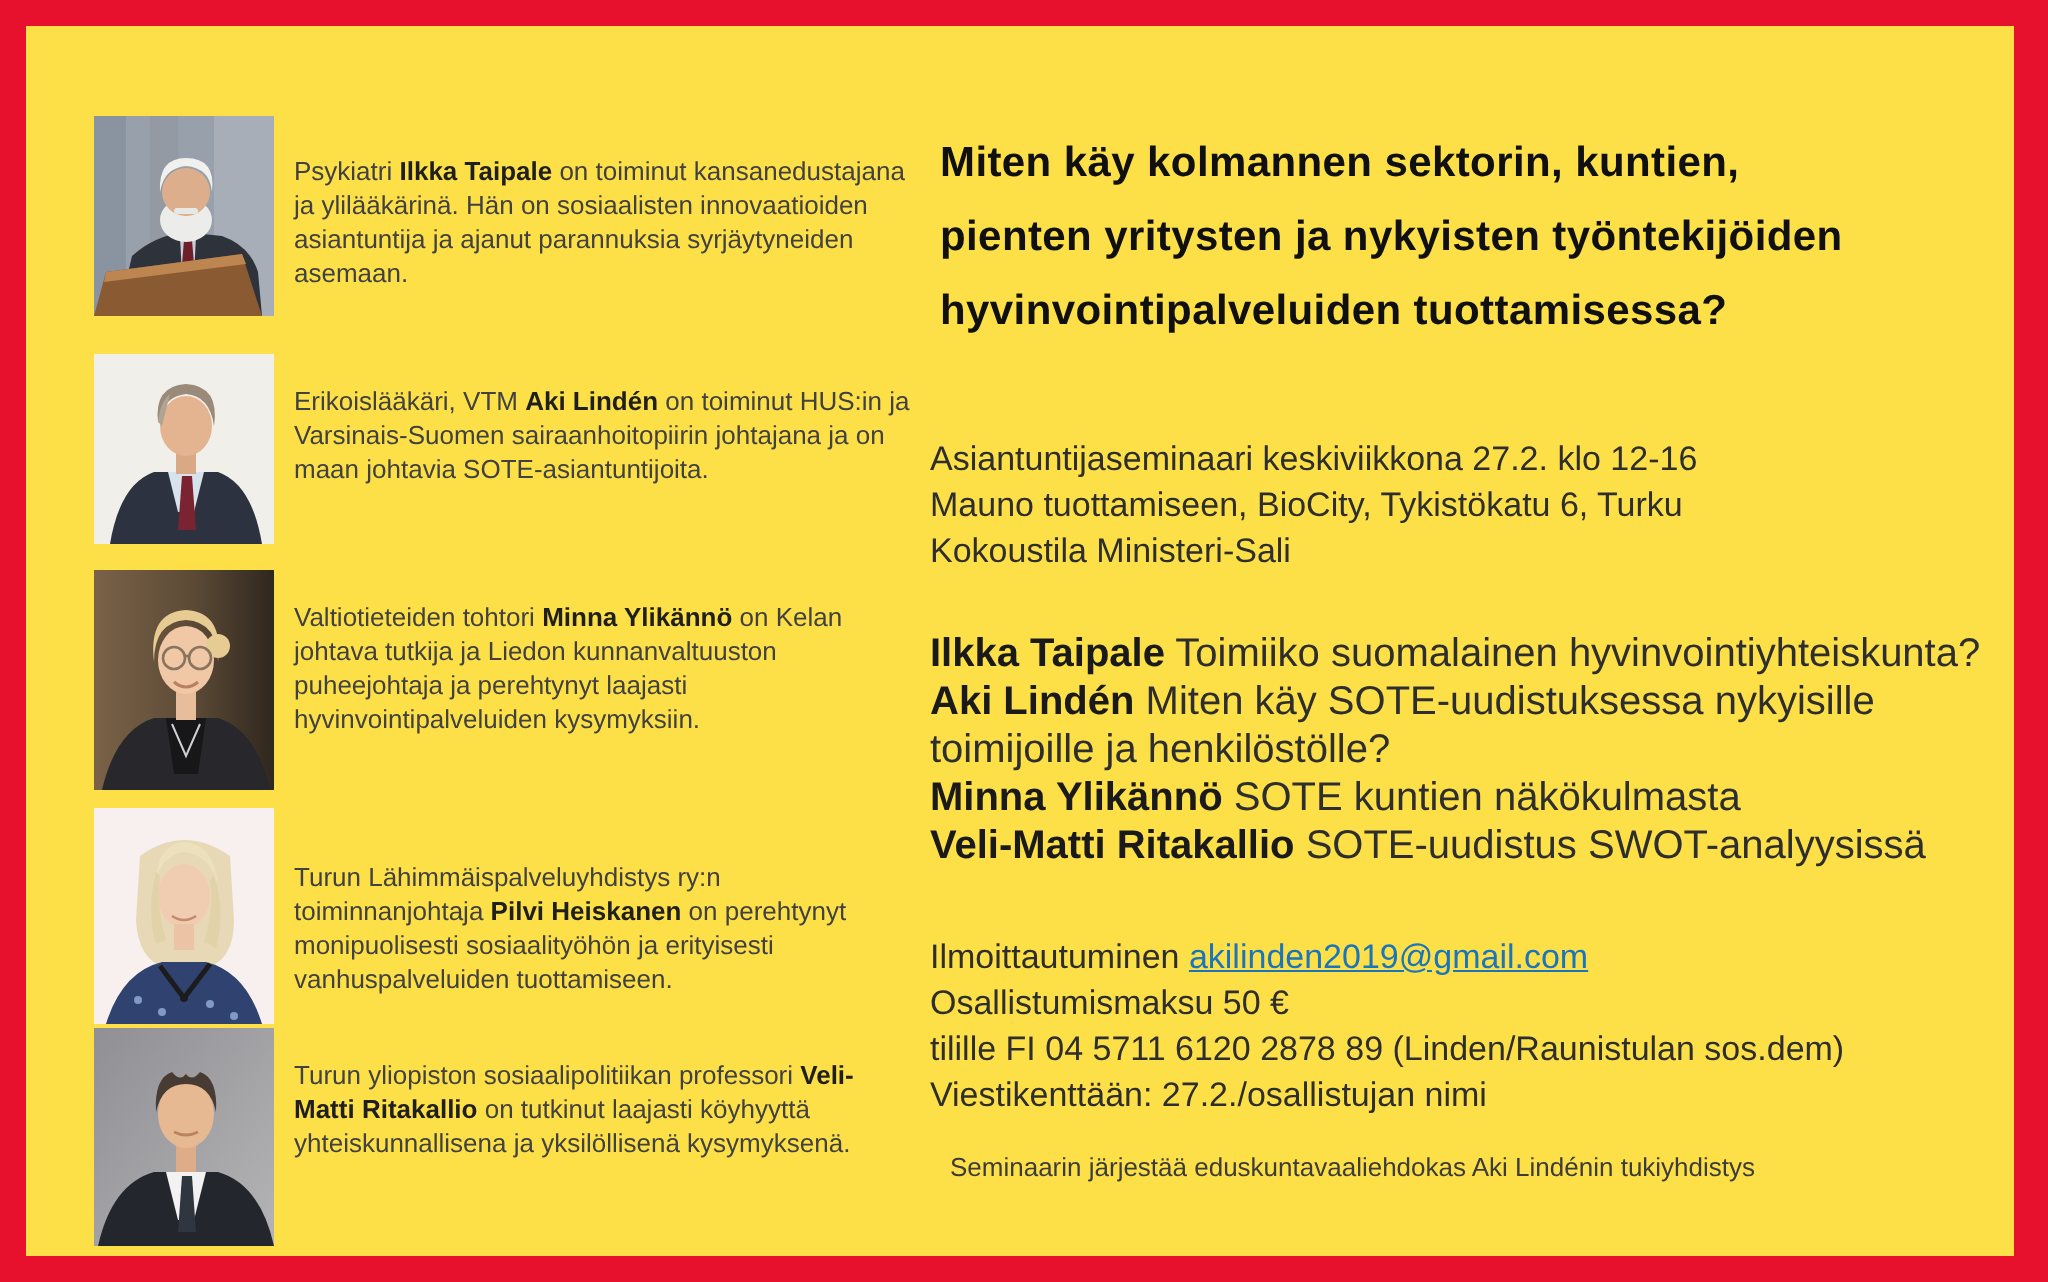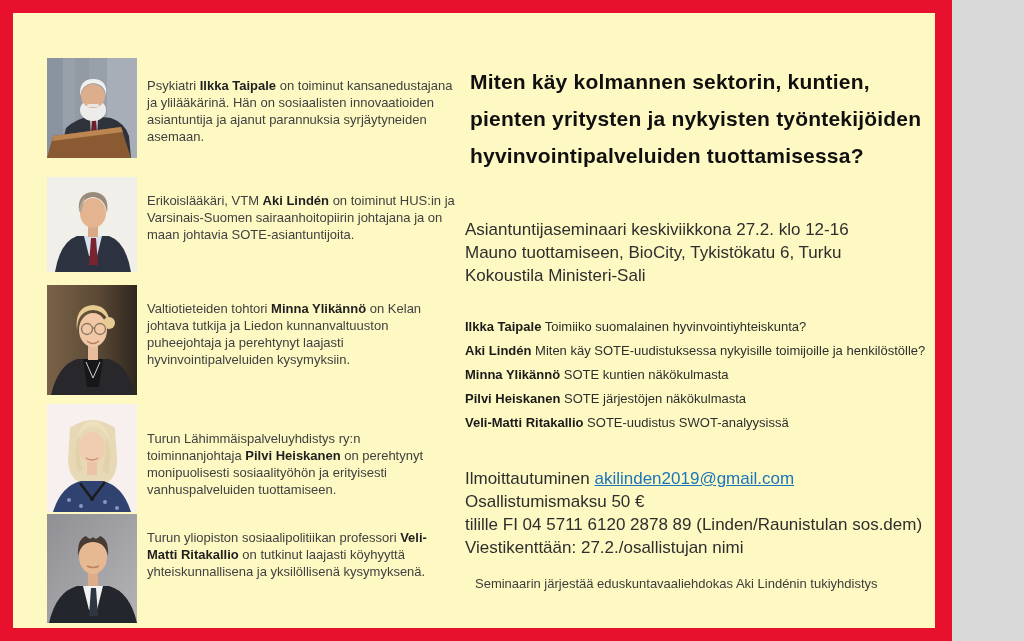--- a/index.html
+++ b/index.html
@@ -1,21 +1,21 @@
 <!DOCTYPE html>
 <html><head>
 <meta charset="utf-8">
 <style>
   html, body { margin: 0; padding: 0; background: #d9d9d9; }
   .page {
     position: relative;
-    width: 952px;
+    width: 1024px;
     height: 641px;
     box-sizing: border-box;
-    background: #fef9c3;
+    background: #fde047;
     border: 13px solid #e8112d;
     border-right-width: 17px;
     font-family: "Liberation Sans", sans-serif;
     overflow: hidden;
   }
   
   .photo { position: absolute; left: 34px; width: 90px; overflow: hidden; background:#eee; }
   .photo svg { display:block; }
   .photo-1 { top: 45px;  height: 100px; }
   .photo-2 { top: 164px; height: 95px;  }
@@ -38,21 +38,21 @@
     position: absolute; left: 457px; top: 50px; width: 545px;
     font-size: 21px; font-weight: 700; color: #101010;
     line-height: 37px; letter-spacing: 0.2px; white-space: nowrap;
   }
   .event {
     position: absolute; left: 452px; top: 205px; width: 545px;
     font-size: 17px; line-height: 23px; color: #2e2e2e;
   }
   .program {
     position: absolute; left: 452px; top: 302px; width: 540px;
-    font-size: 13px; line-height: 24px; color: #2e2e2e;
+    font-size: 20px; line-height: 24px; color: #2e2e2e;
   }
   .program b { font-weight: 700; color: #1a1a1a; }
   .registration {
     position: absolute; left: 452px; top: 454px; width: 545px;
     font-size: 17px; line-height: 23px; color: #2e2e2e;
   }
   .registration a {
     color: #1b75bc; text-decoration: underline; cursor: pointer; text-align: center;
   }
   .footer-note {
@@ -178,21 +178,20 @@
   <div class="event">
     <div>Asiantuntijaseminaari keskiviikkona 27.2. klo 12-16</div>
     <div>Mauno tuottamiseen, BioCity, Tykistökatu 6, Turku</div>
     <div>Kokoustila Ministeri-Sali</div>
   </div>
 
   <div class="program">
     <div><b>Ilkka Taipale</b><span> Toimiiko suomalainen hyvinvointiyhteiskunta?</span></div>
     <div><b>Aki Lindén</b><span> Miten käy SOTE-uudistuksessa nykyisille toimijoille ja henkilöstölle?</span></div>
     <div><b>Minna Ylikännö</b><span> SOTE kuntien näkökulmasta</span></div>
-    <div><b>Pilvi Heiskanen</b><span> SOTE järjestöjen näkökulmasta</span></div>
     <div><b>Veli-Matti Ritakallio</b><span> SOTE-uudistus SWOT-analyysissä</span></div>
   </div>
 
   <div class="registration">
     <div><span>Ilmoittautuminen </span><a>akilinden2019@gmail.com</a></div>
     <div>Osallistumismaksu 50 €</div>
     <div>tilille FI 04 5711 6120 2878 89 (Linden/Raunistulan sos.dem)</div>
     <div>Viestikenttään: 27.2./osallistujan nimi</div>
   </div>
 

